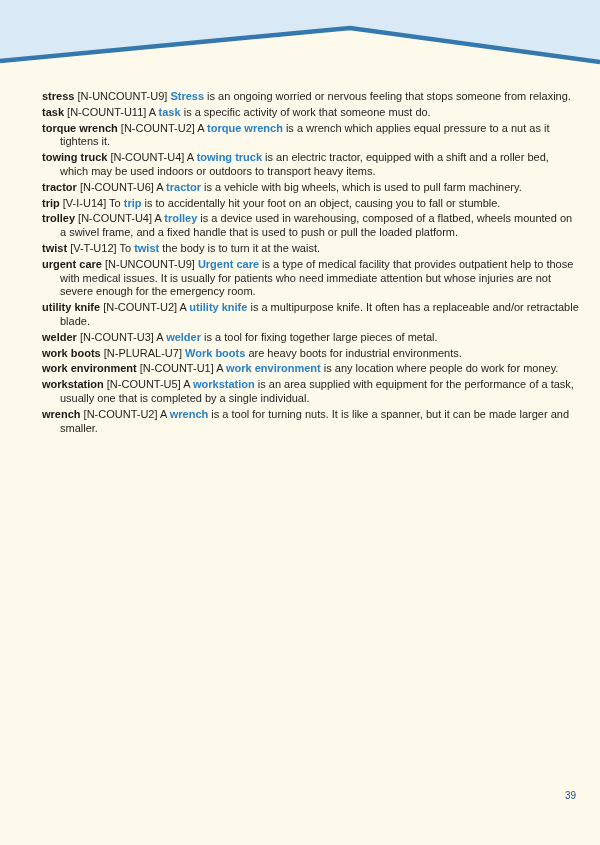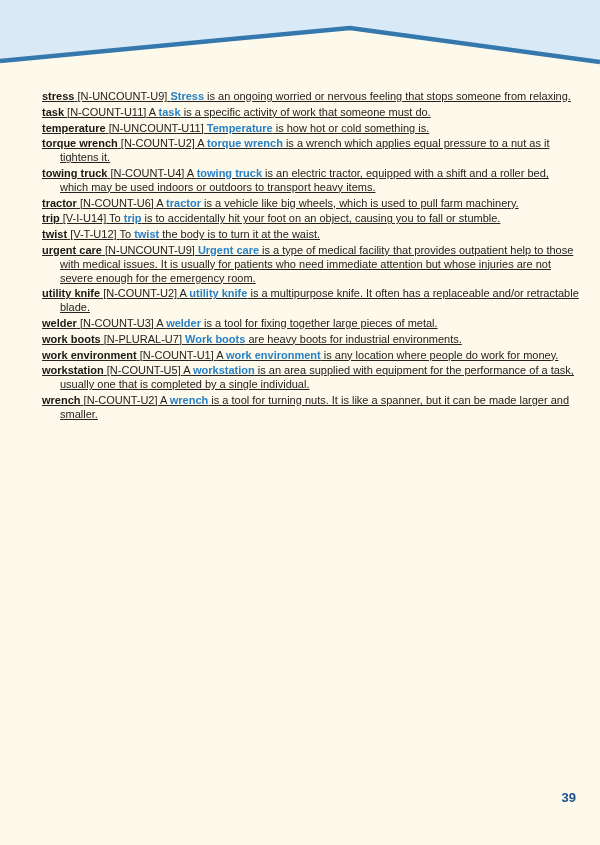--- a/index.html
+++ b/index.html
@@ -18,59 +18,58 @@
     left: 42px; top: 90px;
     width: 537px;
     font-size: 11px;
     line-height: 13.8px;
     color: #26221f;
   }
   .entry {
     margin: 0 0 2px 0;
     padding-left: 18px;
     text-indent: -18px;
-    text-decoration: underline;
   }
   .term { font-weight: bold; color: #1c1915; }
   .code { color: #26221f; }
   .word { font-weight: bold; color: #2980c4; }
   .pagenum {
     position: absolute;
     top: 790px; right: 24px;
-    font-size: 13px;
-    font-weight: bold;
+    font-size: 10px;
+    font-weight: normal;
     color: #1d4f8c;
   }
 </style>
 </head>
 <body>
 
 <div>
 
   <svg class="top-decoration" width="600" height="70" viewBox="0 0 600 70" aria-hidden="true">
     <polygon points="0,0 600,0 600,62 350,28 0,61" fill="#d9e9f5"></polygon>
     <path d="M0,61 L350,28 L600,62" fill="none" stroke="#3478ad" stroke-width="4.5"></path>
   </svg>
 
   <div class="glossary">
     <p class="entry"><b class="term">stress</b> <span class="code">[N-UNCOUNT-U9]</span> <span class="pre"></span><b class="word">Stress</b><span class="rest"> is an ongoing worried or nervous feeling that stops someone from relaxing.</span></p>
 
     <p class="entry"><b class="term">task</b> <span class="code">[N-COUNT-U11]</span> <span class="pre">A </span><b class="word">task</b><span class="rest"> is a specific activity of work that someone must do.</span></p>
 
-    <p class="entry"><b class="term">temperature</b> <span class="code">[N-UNCOUNT-U11]</span> <span class="pre"></span><b class="word">Temperature</b><span class="rest"> is how hot or cold something is.</span></p>
 
 
     <p class="entry"><b class="term">torque wrench</b> <span class="code">[N-COUNT-U2]</span> <span class="pre">A </span><b class="word">torque wrench</b><span class="rest"> is a wrench which applies equal pressure to a nut as it tightens it.</span></p>
 
     <p class="entry"><b class="term">towing truck</b> <span class="code">[N-COUNT-U4]</span> <span class="pre">A </span><b class="word">towing truck</b><span class="rest"> is an electric tractor, equipped with a shift and a roller bed, which may be used indoors or outdoors to transport heavy items.</span></p>
 
-    <p class="entry"><b class="term">tractor</b> <span class="code">[N-COUNT-U6]</span> <span class="pre">A </span><b class="word">tractor</b><span class="rest"> is a vehicle like big wheels, which is used to pull farm machinery.</span></p>
+    <p class="entry"><b class="term">tractor</b> <span class="code">[N-COUNT-U6]</span> <span class="pre">A </span><b class="word">tractor</b><span class="rest"> is a vehicle with big wheels, which is used to pull farm machinery.</span></p>
 
     <p class="entry"><b class="term">trip</b> <span class="code">[V-I-U14]</span> <span class="pre">To </span><b class="word">trip</b><span class="rest"> is to accidentally hit your foot on an object, causing you to fall or stumble.</span></p>
 
+    <p class="entry"><b class="term">trolley</b> <span class="code">[N-COUNT-U4]</span> <span class="pre">A </span><b class="word">trolley</b><span class="rest"> is a device used in warehousing, composed of a flatbed, wheels mounted on a swivel frame, and a fixed handle that is used to push or pull the loaded platform.</span></p>
 
     <p class="entry"><b class="term">twist</b> <span class="code">[V-T-U12]</span> <span class="pre">To </span><b class="word">twist</b><span class="rest"> the body is to turn it at the waist.</span></p>
 
     <p class="entry"><b class="term">urgent care</b> <span class="code">[N-UNCOUNT-U9]</span> <span class="pre"></span><b class="word">Urgent care</b><span class="rest"> is a type of medical facility that provides outpatient help to those with medical issues. It is usually for patients who need immediate attention but whose injuries are not severe enough for the emergency room.</span></p>
 
     <p class="entry"><b class="term">utility knife</b> <span class="code">[N-COUNT-U2]</span> <span class="pre">A </span><b class="word">utility knife</b><span class="rest"> is a multipurpose knife. It often has a replaceable and/or retractable blade.</span></p>
 
 
 
     <p class="entry"><b class="term">welder</b> <span class="code">[N-COUNT-U3]</span> <span class="pre">A </span><b class="word">welder</b><span class="rest"> is a tool for fixing together large pieces of metal.</span></p>

